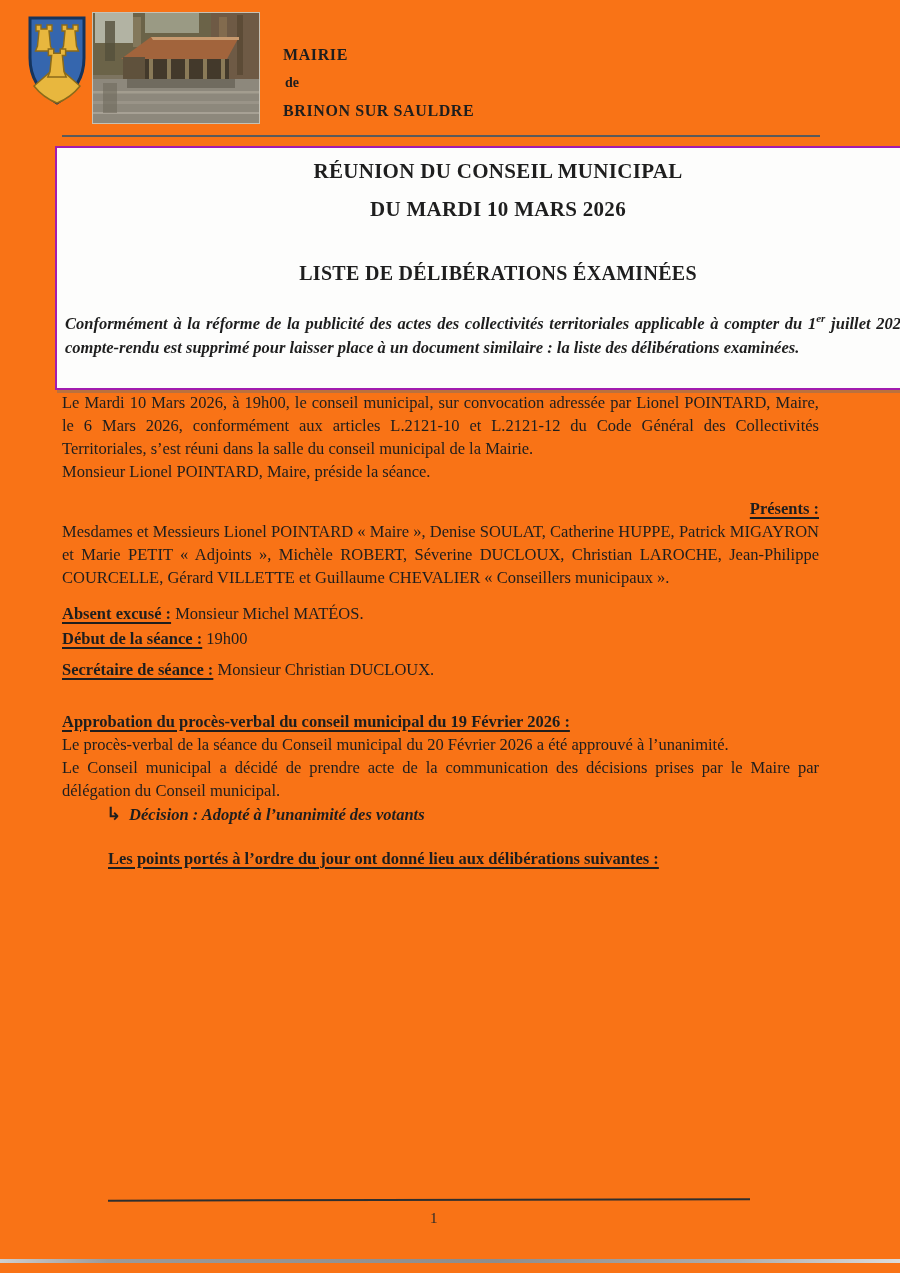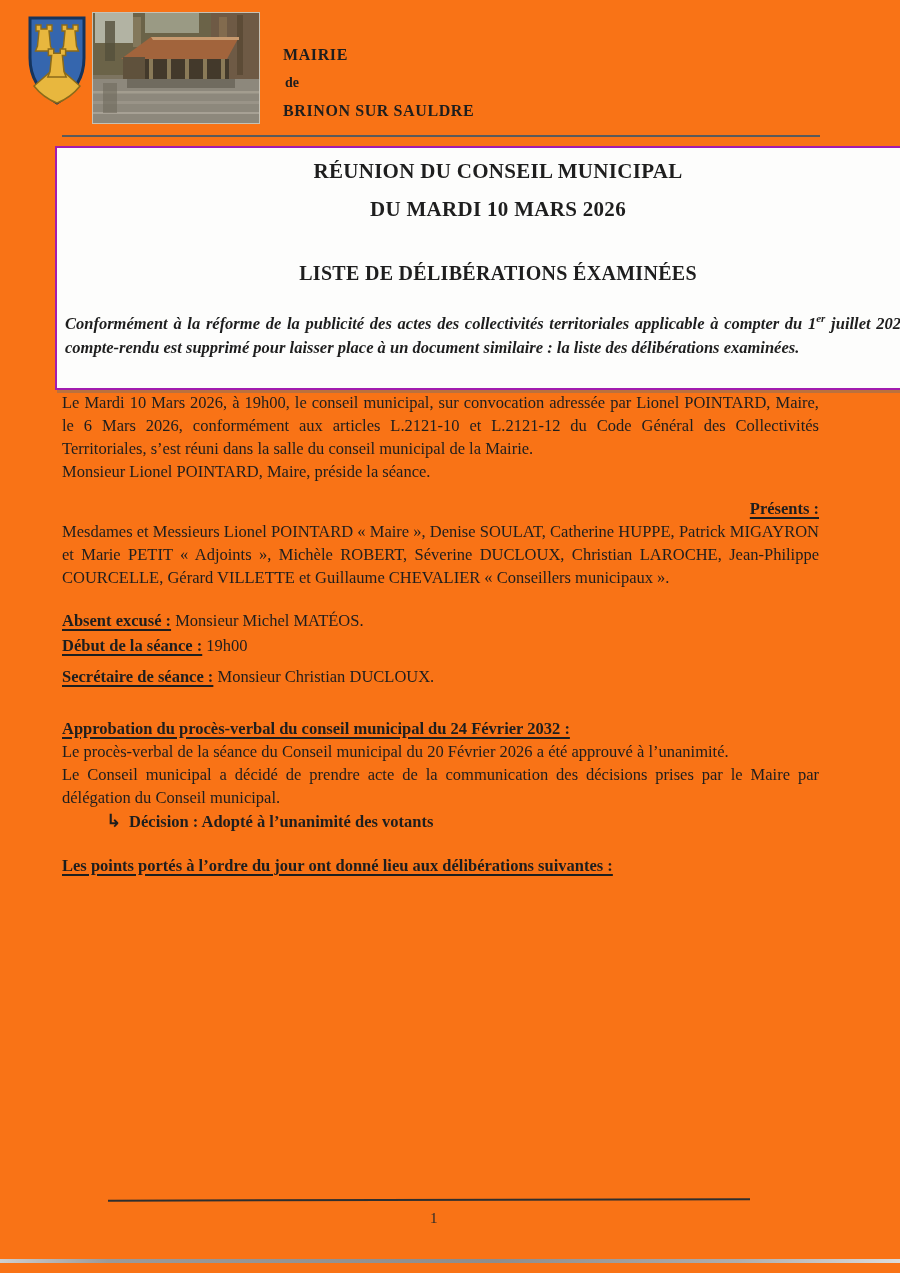--- a/index.html
+++ b/index.html
@@ -36,30 +36,30 @@
   .main p{margin:0;}
   .just{text-align:justify;}
   .p-intro{margin-top:4px;}
   .p-presides{margin-top:13px;}
   .h-sec{
     display:inline-block;font-weight:bold;
     text-decoration:underline;text-decoration-thickness:1.8px;text-underline-offset:3px;
   }
   .row-presents-h{margin-top:14px;text-align:right;}
   .p-presents{margin-top:9px;}
-  .row-absent{margin-top:20px;}
+  .row-absent{margin-top:13px;}
   .row-start{margin-top:2px;}
   .row-secretary{margin-top:8px;}
   .row-approval-h{margin-top:29px;}
   .p-approval{margin-top:7px;}
   .row-report-h{margin-top:31px;}
   .p-report{margin-top:16px;}
-  .p-decision{margin-top:21px;padding-left:44px;font-weight:bold;}
+  .p-decision{margin-top:21px;padding-left:44px;font-weight:bold;font-style:italic;}
   .arrow{font-family:"DejaVu Sans", sans-serif;font-weight:bold;font-size:18px;margin-right:8px;}
-  .row-agenda-h{margin-top:21px;}
+  .row-agenda-h{margin-top:21px;margin-left:46px;}
   
   .footer-rule{position:absolute;left:108px;top:1199px;width:642px;height:2px;background:#2f2f2f;transform:rotate(-.12deg);}
   .page-number{position:absolute;left:430px;top:1210px;font-size:15px;color:#2a2a2a;}
   .bottom-strip{position:absolute;left:0;top:1259px;width:900px;height:4px;
     background:linear-gradient(90deg,#cfcfcf,#9a9a9a 12%,#8d8d8d 55%,#aeaeae 82%,#dcdcdc);}
 </style>
 </head>
 <body>
 
 <div class="page">
@@ -125,21 +125,21 @@
 
     <div class="row-presents-h"><span class="h-sec">Présents :</span></div>
     <p class="just p-presents">Mesdames et Messieurs Lionel POINTARD « Maire », Denise SOULAT, Catherine HUPPE, Patrick MIGAYRON et Marie PETIT « Adjoints », Michèle ROBERT, Séverine DUCLOUX, Christian LAROCHE, Jean-Philippe COURCELLE, Gérard VILLETTE et Guillaume CHEVALIER « Conseillers municipaux ».</p>
 
     <div class="row-absent"><span class="h-sec">Absent excusé :</span><span> Monsieur Michel MATÉOS.</span></div>
 
     <div class="row-start"><span class="h-sec">Début de la séance :</span><span> 19h00</span></div>
 
     <div class="row-secretary"><span class="h-sec">Secrétaire de séance :</span><span> Monsieur Christian DUCLOUX.</span></div>
 
-    <div class="row-approval-h"><span class="h-sec">Approbation du procès-verbal du conseil municipal du 24 Février 2032 :</span></div>
+    <div class="row-approval-h"><span class="h-sec">Approbation du procès-verbal du conseil municipal du 19 Février 2026 :</span></div>
     <p class="p-approval">Le procès-verbal de la séance du Conseil municipal du 20 Février 2026 a été approuvé à l’unanimité.</p>
 
     <p class="just p-report">Le Conseil municipal a décidé de prendre acte de la communication des décisions prises par le Maire par délégation du Conseil municipal.</p>
 
     <p class="p-decision"><span class="arrow">↳</span><span>Décision : Adopté à l’unanimité des votants</span></p>
 
     <div class="row-agenda-h"><span class="h-sec">Les points portés à l’ordre du jour ont donné lieu aux délibérations suivantes :</span></div>
   </div>
 
   <div class="footer-rule"></div>

